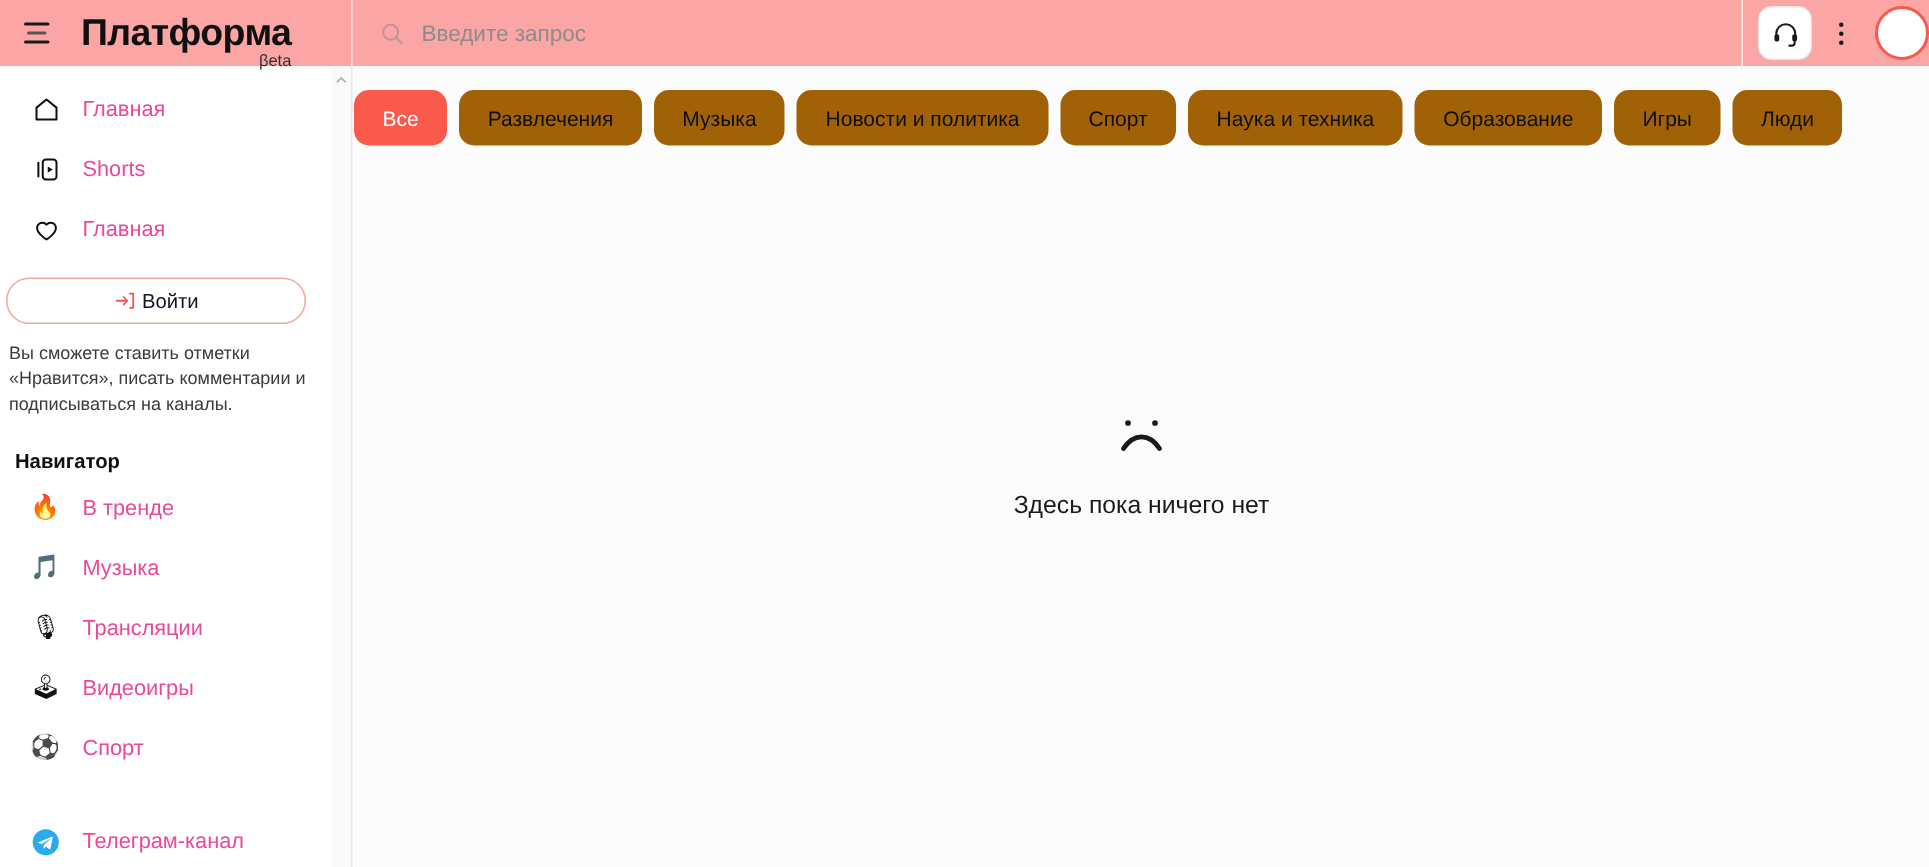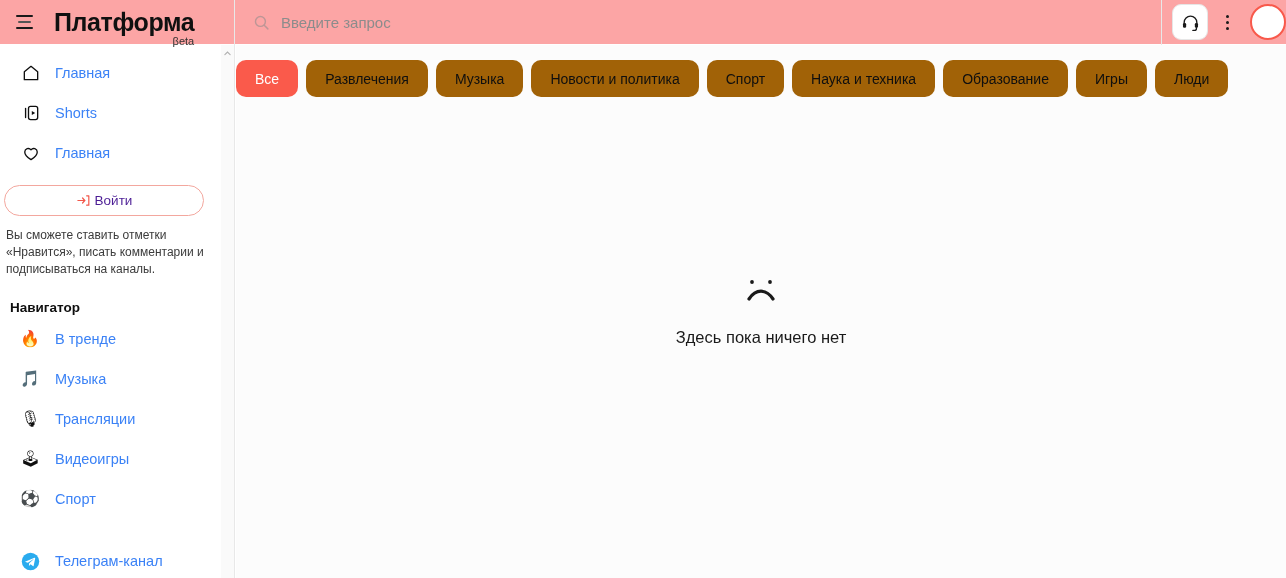--- a/index.html
+++ b/index.html
@@ -98,29 +98,29 @@
     background: #ffffff;
     border-right: 1px solid #e8e8e8;
     overflow: hidden;
   }
   .side-inner { padding: 8px 0 0 0; width: 228px; }
   .nav-item {
     display: flex; align-items: center;
     height: 40px; padding-left: 12px; margin: 0 8px;
     border-radius: 10px; cursor: pointer; gap: 14px;
   }
-  .nav-label { font-size: 14.5px; color: #3b82f6; }
+  .nav-label { font-size: 14.5px; color: #ec4899; }
   .nav-ico { width: 21px; height: 21px; flex: 0 0 21px; display: flex; align-items: center; justify-content: center; }
   .emoji-ico { font-size: 16px; line-height: 1; }
 
   .login-wrap { padding: 12px 10px 0 0; margin-left: 4px; }
   .login-btn {
     width: 200px; height: 31px;
     border: 1px solid #f3a79e; border-radius: 17px;
-    background: #fff; color: #4c1d95;
+    background: #fff; color: #0f172a;
     display: flex; align-items: center; justify-content: center; gap: 4px;
     font-size: 13.5px; cursor: pointer;
     font-family: "Liberation Sans", sans-serif;
   }
   .login-note {
     margin: 11px 8px 0 2px; width: 205px;
     font-size: 12px; line-height: 17px; color: #3b3b3b;
   }
   .section-title {
     margin: 22px 0 4px 10px;

